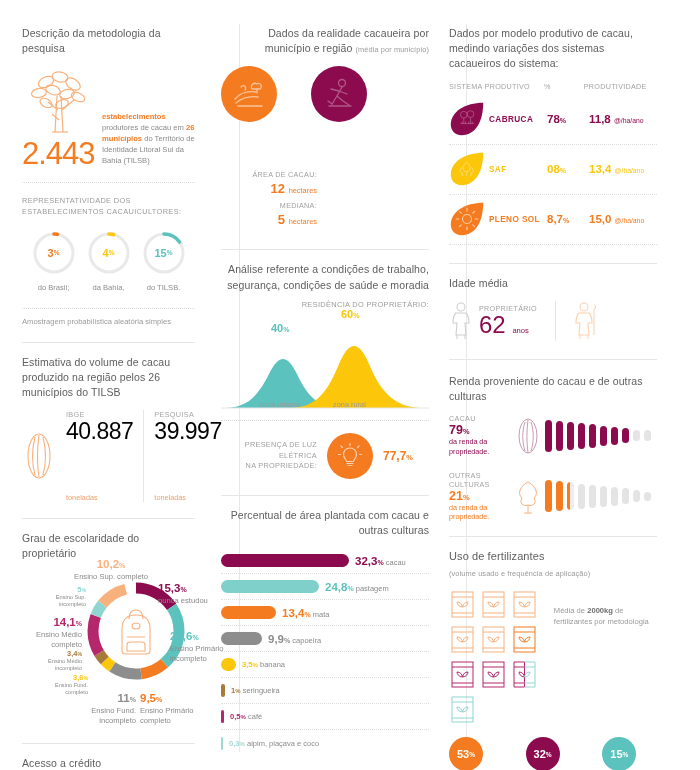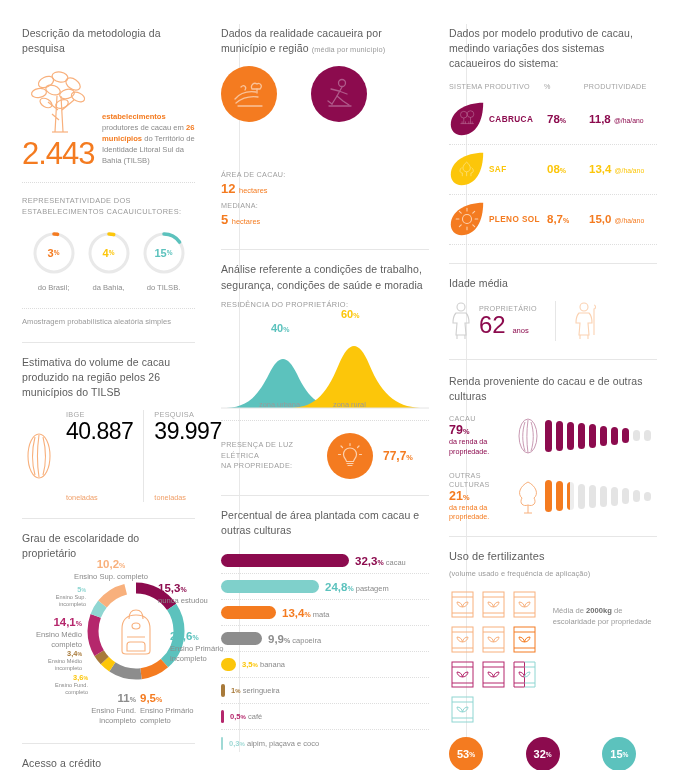--- a/index.html
+++ b/index.html
@@ -6,21 +6,21 @@
   html, body {
     width: 700px; height: 770px;
     background: #ffffff;
     font-family: "Liberation Sans", sans-serif;
     color: #6b6b6b;
     overflow: hidden;
   }
   .page { position: relative; width: 700px; height: 770px; display: flex; }
   .col { position: relative; }
   .col-left   { width: 211px; padding: 26px 16px 8px 22px; }
-  .col-mid    { width: 228px; padding: 26px 10px 0 10px; }
+  .col-mid    { width: 228px; padding: 26px 10px 0 10px; text-align: right; }
   .col-right  { width: 234px; padding: 26px 16px 0 10px; }
 
   .vdiv { position: absolute; top: 24px; bottom: 18px; width: 1px; background: #e8e8e8; }
   .vdiv.a { left: 239px; }
   .vdiv.b { left: 466px; }
 
   h2.sec-title {
     font-size: 10.5px; font-weight: 400; color: #5d5d5d;
     line-height: 1.45; letter-spacing: .1px; margin-bottom: 10px;
   }
@@ -717,21 +717,21 @@
         <svg class="bag" viewBox="0 0 27 31">
             <g fill="none" stroke="#8fd6d2" stroke-width="1">
               <rect x="3" y="3" width="21" height="25"></rect>
               <path d="M3 8 L24 8 M3 24 L24 24"></path>
               <path d="M13.5 18 C10 18 8 15 8 13 C11 13 13 15 13.5 18 Z M13.5 18 C17 18 19 15 19 13 C16 13 14 15 13.5 18 Z"></path>
             </g>
           </svg>
       </div>
       <div class="fert-note">
         <span>Média de</span>
-        <b>2000kg</b><span> de escolaridade por propriedade</span>
+        <b>2000kg</b><span> de fertilizantes por metodologia</span>
       </div>
     </div>
 
     <div class="fert-bottom">
       <div class="fert-item">
         <div class="fert-circ" style="background:#f47b20">
             <span>53</span>
             <small>%</small>
           </div>
 

